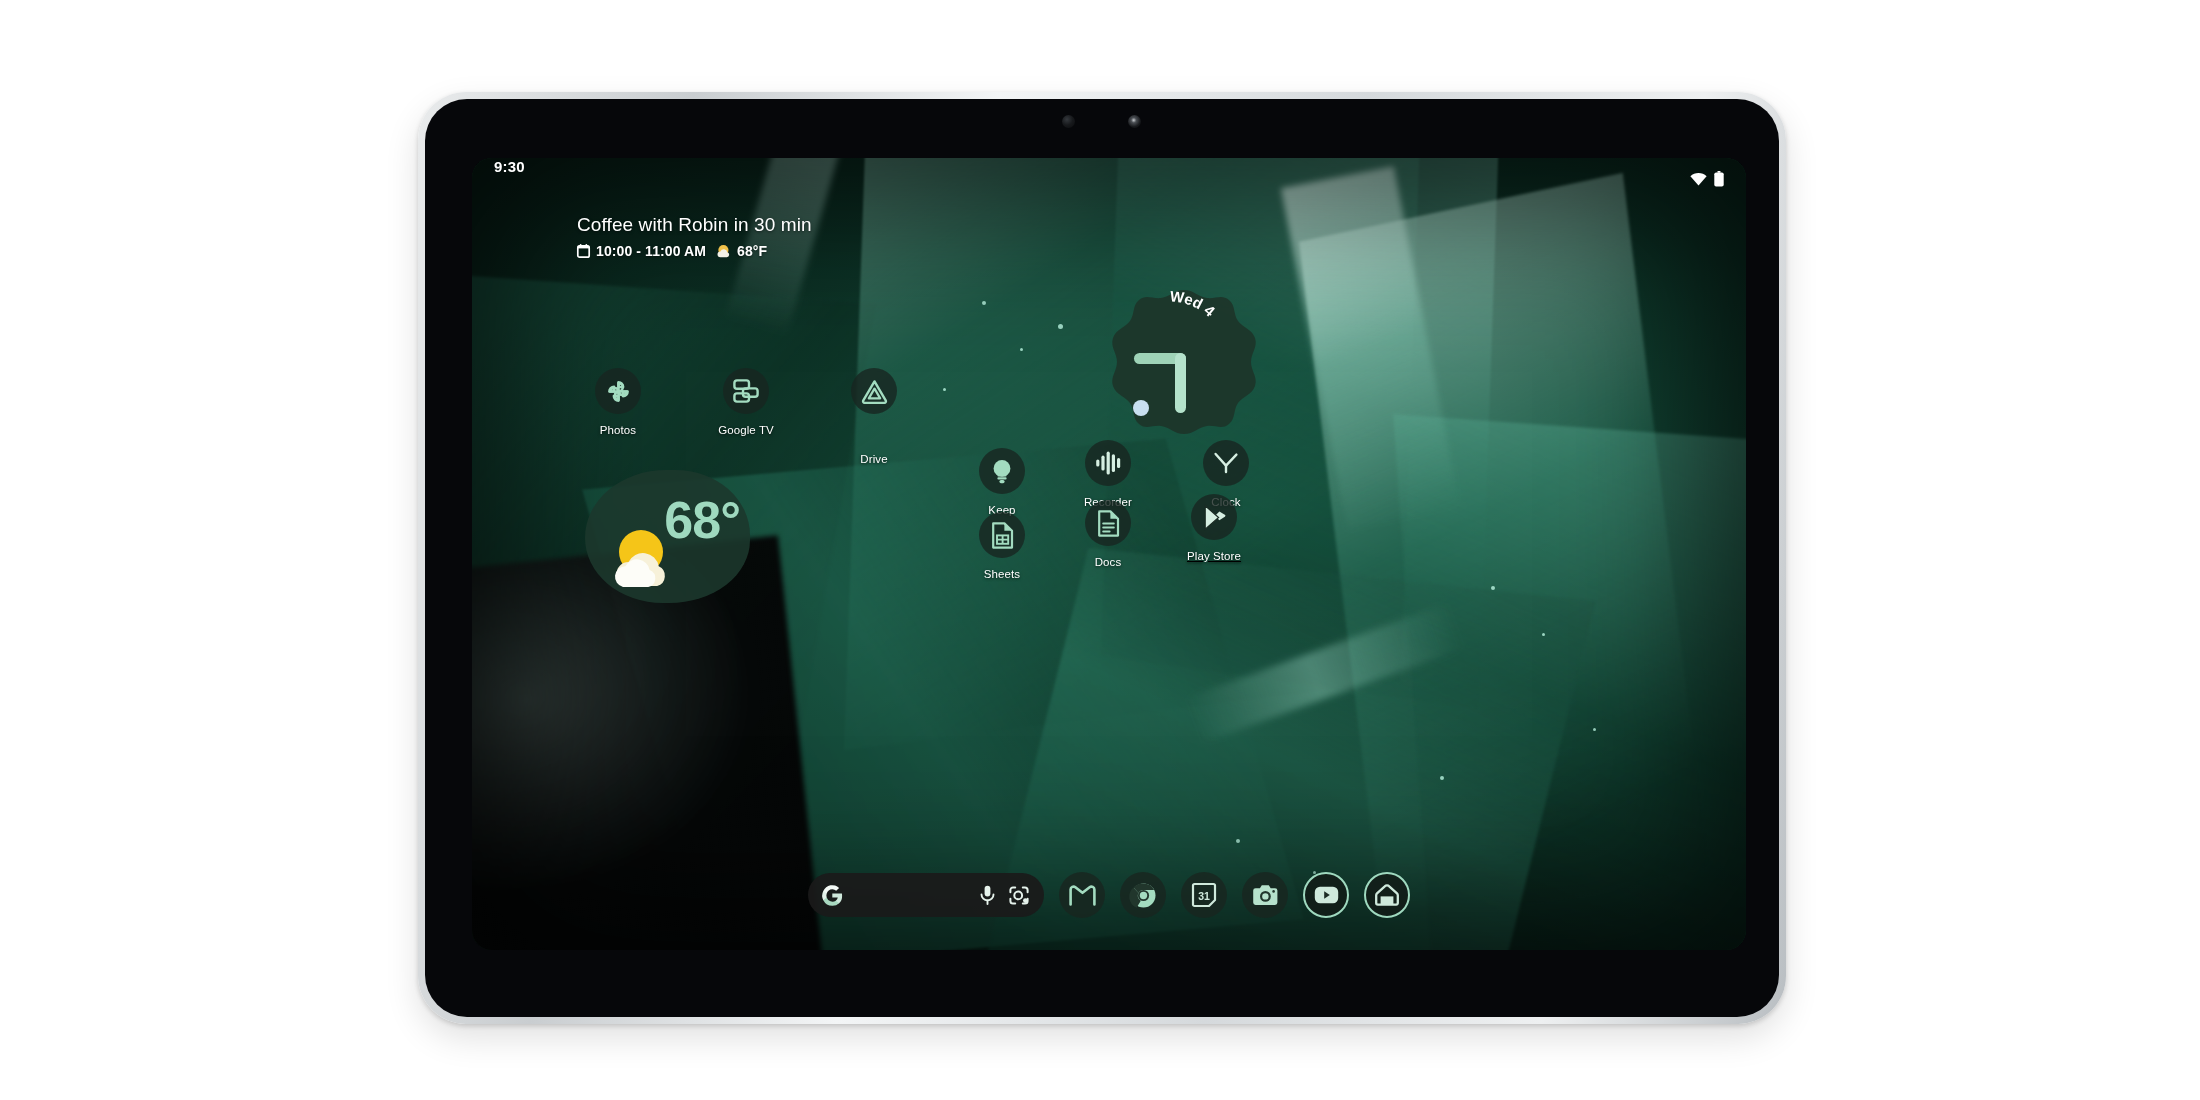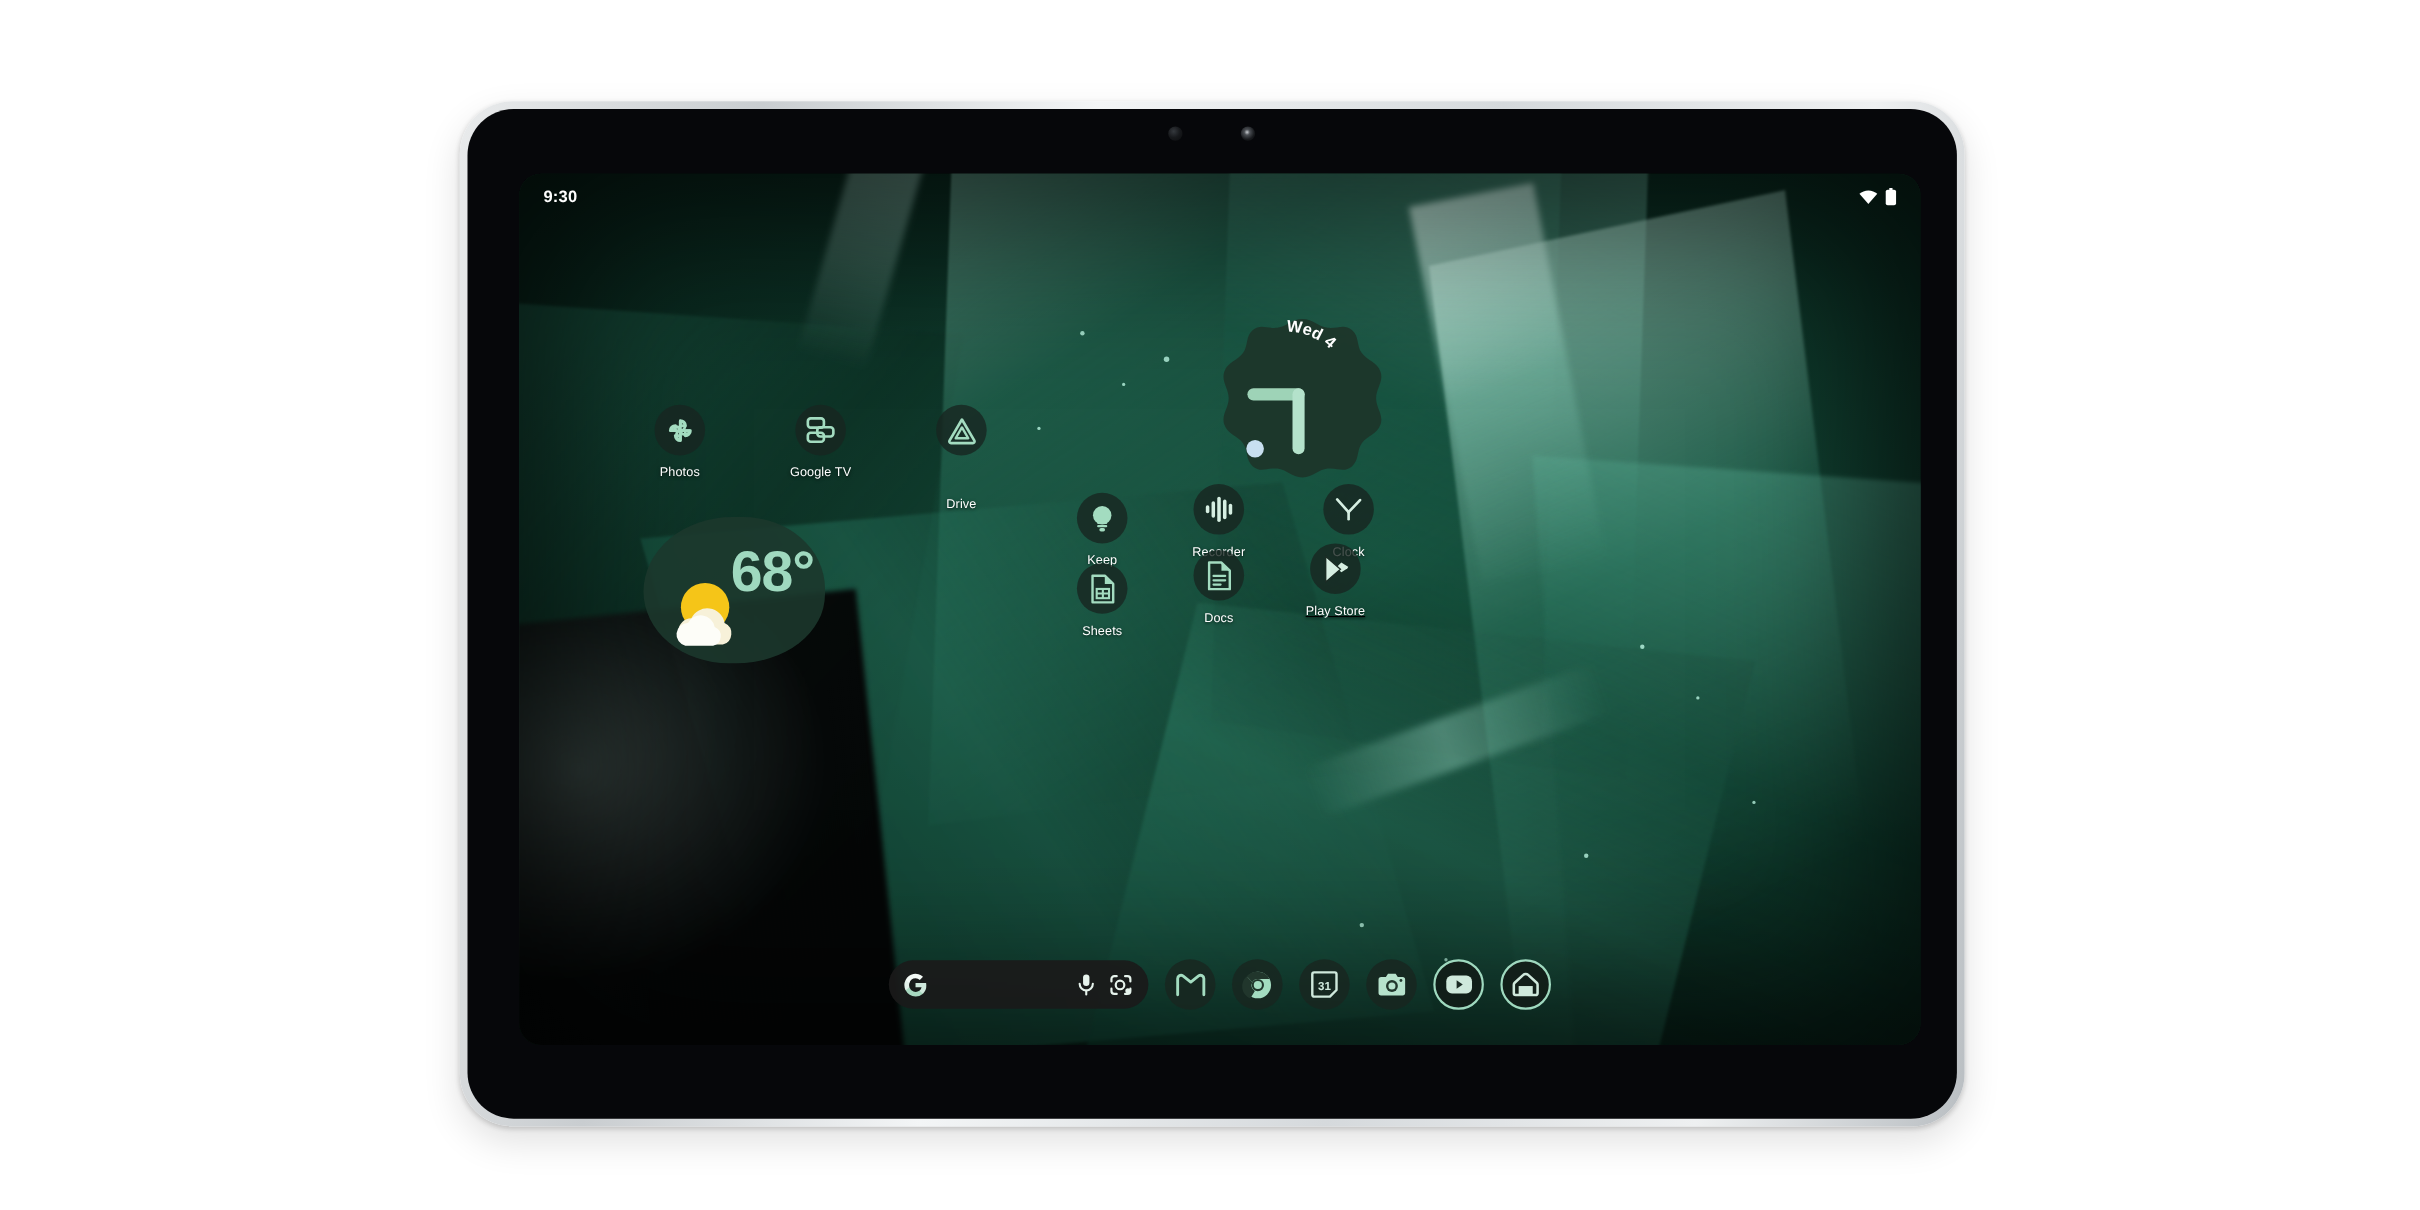--- a/index.html
+++ b/index.html
@@ -102,21 +102,21 @@
     transform:rotate(16deg); filter:blur(3px); }
   .hl3 { left:56%; top:62%; width:22%; height:6%;
     background:linear-gradient(90deg, rgba(0,0,0,0) 0%, rgba(170,232,212,.36) 46%, rgba(0,0,0,0) 100%);
     transform:rotate(-20deg); filter:blur(3.5px); }
   .spark { border-radius:50%; background:rgba(188,246,226,.8); filter:blur(.6px); }
   .vig { inset:0; box-shadow:inset 0 0 140px 46px rgba(0,0,0,.62); }
 
   
   #statusbar {
     position:absolute; left:0; top:0; width:100%; height:42px;
-    display:flex; align-items:center; justify-content:space-between;
+    display:flex; justify-content:space-between;
     padding:0 22px; z-index:20;
   }
   #clock-text { color:#fff; font-size:15px; font-weight:700; letter-spacing:.2px; }
   #status-icons { display:flex; align-items:center; gap:7px; }
 
   
   #glance { position:absolute; left:105px; top:56px; z-index:15; }
   #glance-title { color:#fff; font-size:19px; font-weight:500; letter-spacing:.1px;
     text-shadow:0 1px 3px rgba(0,0,0,.55); }
   #glance-sub { display:flex; align-items:center; gap:6px; margin-top:7px;
@@ -207,20 +207,41 @@
             </span>
             <span>
               <svg width="10" height="16" viewBox="0 0 10 16">
                 <rect x="3.4" y="0" width="3.2" height="1.7" rx=".6" fill="#ffffff"></rect>
                 <rect x="0.3" y="1.4" width="9.4" height="14.2" rx="1.8" fill="#ffffff"></rect>
               </svg>
             </span>
           </div>
         </div>
 
+        <div id="glance">
+          <div id="glance-title">Coffee with Robin in 30 min</div>
+          <div id="glance-sub">
+            <span>
+              <svg width="13" height="14" viewBox="0 0 13 14">
+                <rect x="0.8" y="1.8" width="11.4" height="11.4" rx="1.8" fill="none" stroke="#fff" stroke-width="1.7"></rect>
+                <rect x="0.8" y="1.8" width="11.4" height="2.6" fill="#fff"></rect>
+                <rect x="2.8" y="0" width="1.7" height="3" rx=".8" fill="#fff"></rect>
+                <rect x="8.5" y="0" width="1.7" height="3" rx=".8" fill="#fff"></rect>
+              </svg>
+            </span>
+            <span>10:00 - 11:00 AM</span>
+            <span style="margin-left:4px;">
+              <svg width="15" height="14" viewBox="0 0 15 14">
+                <circle cx="7.4" cy="6.1" r="5.1" fill="#f2c24a"></circle>
+                <path d="M4.4 13.2 a2.9 2.9 0 0 1 0-5.8 a3.6 3.6 0 0 1 6.9 .9 a2.5 2.5 0 0 1 -.4 4.9 Z" fill="#f3f1e6"></path>
+              </svg>
+            </span>
+            <span>68°F</span>
+          </div>
+        </div>
 
         <div id="clock-widget">
           <svg class="blob" viewBox="0 0 148 148">
             <defs>
               <clipPath id="cookieClip">
                 <path d="M74 2
                   C84 2 88 9 97 10 C106 11 112 6 119 12 C126 18 123 26 128 33
                   C133 40 142 41 145 50 C148 59 141 65 141 74 C141 83 148 89 145 98
                   C142 107 133 108 128 115 C123 122 126 130 119 136 C112 142 106 137 97 138
                   C88 139 84 146 74 146 C64 146 60 139 51 138 C42 137 36 142 29 136

